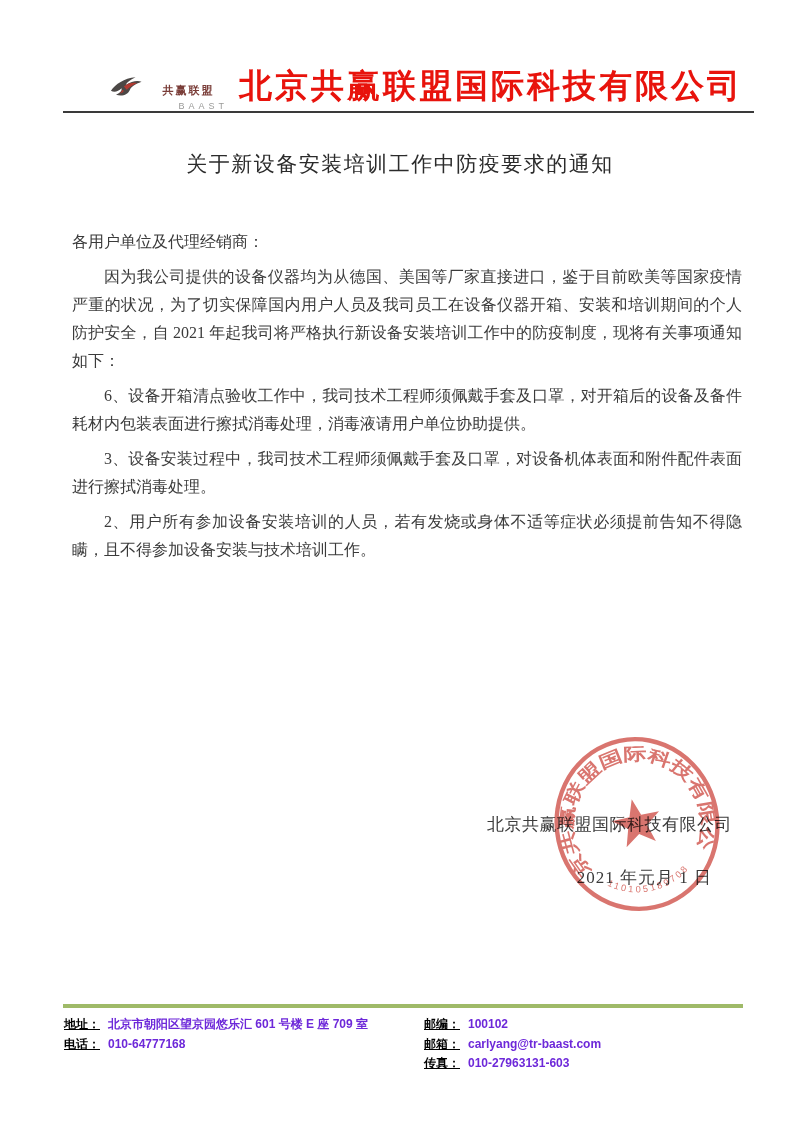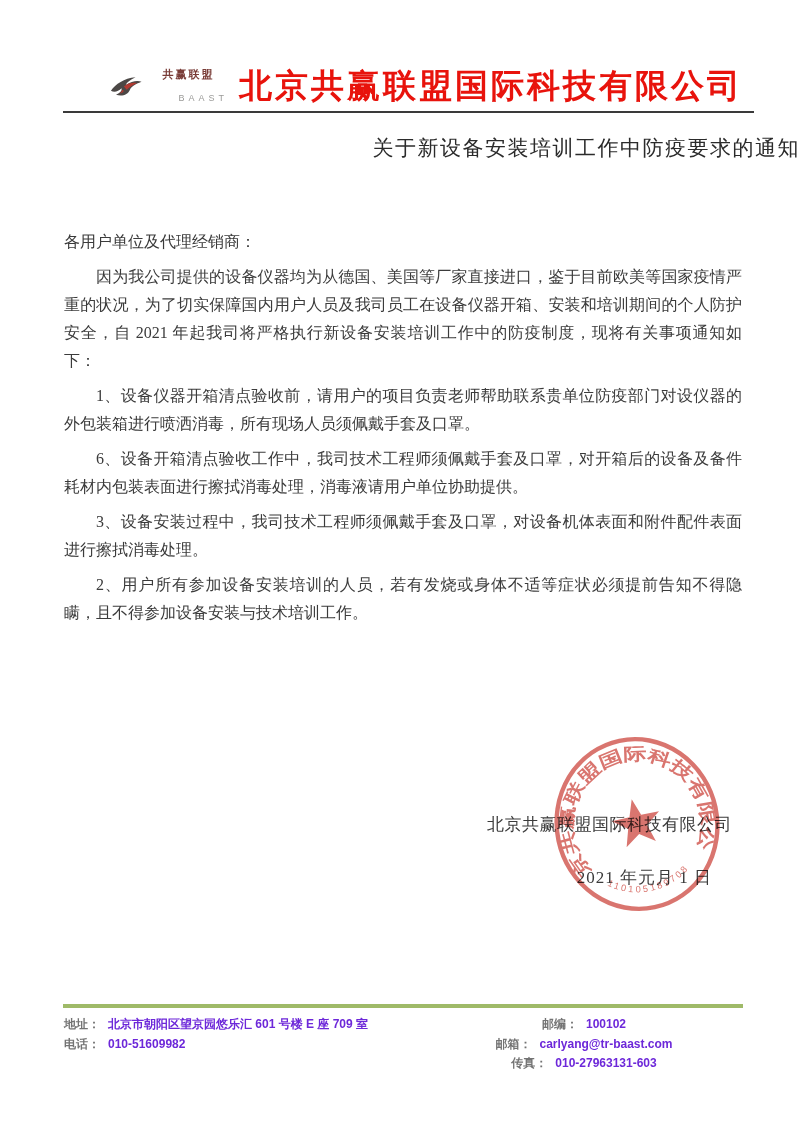--- a/index.html
+++ b/index.html
@@ -10,52 +10,52 @@
     background:#ffffff;
     font-family:"Liberation Serif","DejaVu Serif",serif;
     color:#3b3b3b;
     overflow:hidden;
   }
   
   .letterhead{
     position:absolute;top:58px;left:110px;right:46px;height:56px;
     display:flex;align-items:center;
   }
-  .logo{display:flex;align-items:center;gap:20px;width:118px;flex:0 0 auto;}
+  .logo{display:flex;align-items:flex-end;gap:20px;width:118px;flex:0 0 auto;}
   .logo-text{display:flex;flex-direction:column;line-height:1.05;}
   .logo-cn{
     font-family:"Liberation Sans","DejaVu Sans",sans-serif;
     font-size:11px;font-weight:bold;color:#7a3d38;letter-spacing:2px;
   }
   .logo-en{
     font-family:"Liberation Sans","DejaVu Sans",sans-serif;
-    font-size:9px;color:#9a9a98;letter-spacing:4px;margin-top:13px;padding-left:16px;
+    font-size:9px;color:#9a9a98;letter-spacing:4px;margin-top:5px;padding-left:16px;
   }
   .company-name{
     flex:1;margin:0;text-align:center;
     font-family:"Liberation Sans","DejaVu Sans",sans-serif;
     font-size:33px;font-weight:bold;color:#e8130c;
     letter-spacing:3px;white-space:nowrap;
   }
   .header-rule{
     position:absolute;top:111px;left:63px;width:691px;height:0;
     border-top:2.5px solid #3a3a3a;
   }
   
   .doc-title{
-    position:absolute;top:134px;left:0;width:100%;margin:0;
-    text-align:right;font-size:21px;font-weight:500;color:#2b2b2b;
+    position:absolute;top:150px;left:0;width:100%;margin:0;
+    text-align:center;font-size:21px;font-weight:500;color:#2b2b2b;
     letter-spacing:1.5px;
   }
   
   .letter-body{
     position:absolute;top:228px;left:64px;width:678px;
     font-size:16px;line-height:28px;text-align:justify;
   }
-  .letter-body p{margin:0 0 7px 0;}
+  .letter-body p{margin:0 0 7px 8px;}
   .salutation{text-indent:0;margin-bottom:8px;}
   .para{text-indent:2em;}
   .closing{text-indent:2em;margin-top:28px;}
   
   .signature{
     position:absolute;top:813px;right:68px;text-align:right;
     font-size:17px;color:#3b3b3b;
   }
   .sig-company{letter-spacing:0.5px;}
   .sig-date{margin-top:30px;padding-right:20px;letter-spacing:1px;}
@@ -69,22 +69,22 @@
     position:absolute;top:1004px;left:63px;width:680px;height:4px;
     background:#9fba68;
   }
   .footer{
     position:absolute;top:1015px;left:64px;width:680px;
     font-family:"Liberation Sans","DejaVu Sans",sans-serif;
     font-size:12px;font-weight:bold;line-height:19.5px;color:#84837d;
     display:flex;
   }
   .fcol-left{width:360px;}
-  .fcol-right{flex:1;text-align:center;}
-  .flabel{color:#737373;margin-right:8px;}
+  .fcol-right{flex:1;}
+  .flabel{color:#000000;margin-right:8px;text-decoration:underline;}
   .fvalue{color:#6d28d9;}
 </style>
 </head>
 <body>
 
 <div class="page">
 
   <header class="letterhead">
     <div class="logo">
       <svg width="50" height="50" viewBox="0 0 70 52">
@@ -99,21 +99,20 @@
     </div>
     <h1 class="company-name">北京共赢联盟国际科技有限公司</h1>
   </header>
   <div class="header-rule"></div>
 
   <h2 class="doc-title">关于新设备安装培训工作中防疫要求的通知</h2>
 
   <main class="letter-body">
     <p class="salutation">各用户单位及代理经销商：</p>
     <p class="para">因为我公司提供的设备仪器均为从德国、美国等厂家直接进口，鉴于目前欧美等国家疫情严重的状况，为了切实保障国内用户人员及我司员工在设备仪器开箱、安装和培训期间的个人防护安全，自 2021 年起我司将严格执行新设备安装培训工作中的防疫制度，现将有关事项通知如下：</p>
-    <p class="para">1、设备仪器开箱清点验收前，请用户的项目负责老师帮助联系贵单位防疫部门对设仪器的外包装箱进行喷洒消毒，所有现场人员须佩戴手套及口罩。</p>
     <p class="para">6、设备开箱清点验收工作中，我司技术工程师须佩戴手套及口罩，对开箱后的设备及备件耗材内包装表面进行擦拭消毒处理，消毒液请用户单位协助提供。</p>
     <p class="para">3、设备安装过程中，我司技术工程师须佩戴手套及口罩，对设备机体表面和附件配件表面进行擦拭消毒处理。</p>
     <p class="para">2、用户所有参加设备安装培训的人员，若有发烧或身体不适等症状必须提前告知不得隐瞒，且不得参加设备安装与技术培训工作。</p>
   </main>
 
   <div class="signature">
     <div class="sig-company">北京共赢联盟国际科技有限公司</div>
     <div class="sig-date">2021 年元月 1 日</div>
   </div>
 
@@ -136,21 +135,21 @@
     </svg>
   </div>
 
   <div class="footer-rule"></div>
   <footer class="footer">
     <div class="fcol-left">
       <div class="frow">
         <span class="flabel">地址：</span><span class="fvalue">北京市朝阳区望京园悠乐汇 601 号楼 E 座 709 室</span>
       </div>
       <div class="frow">
-        <span class="flabel">电话：</span><span class="fvalue">010-51609982</span>
+        <span class="flabel">电话：</span><span class="fvalue">010-64777168</span>
       </div>
     </div>
     <div class="fcol-right">
       <div class="frow">
         <span class="flabel">邮编：</span><span class="fvalue">100102</span>
       </div>
       <div class="frow">
         <span class="flabel">邮箱：</span><span class="fvalue">carlyang@tr-baast.com</span>
       </div>
       <div class="frow">

